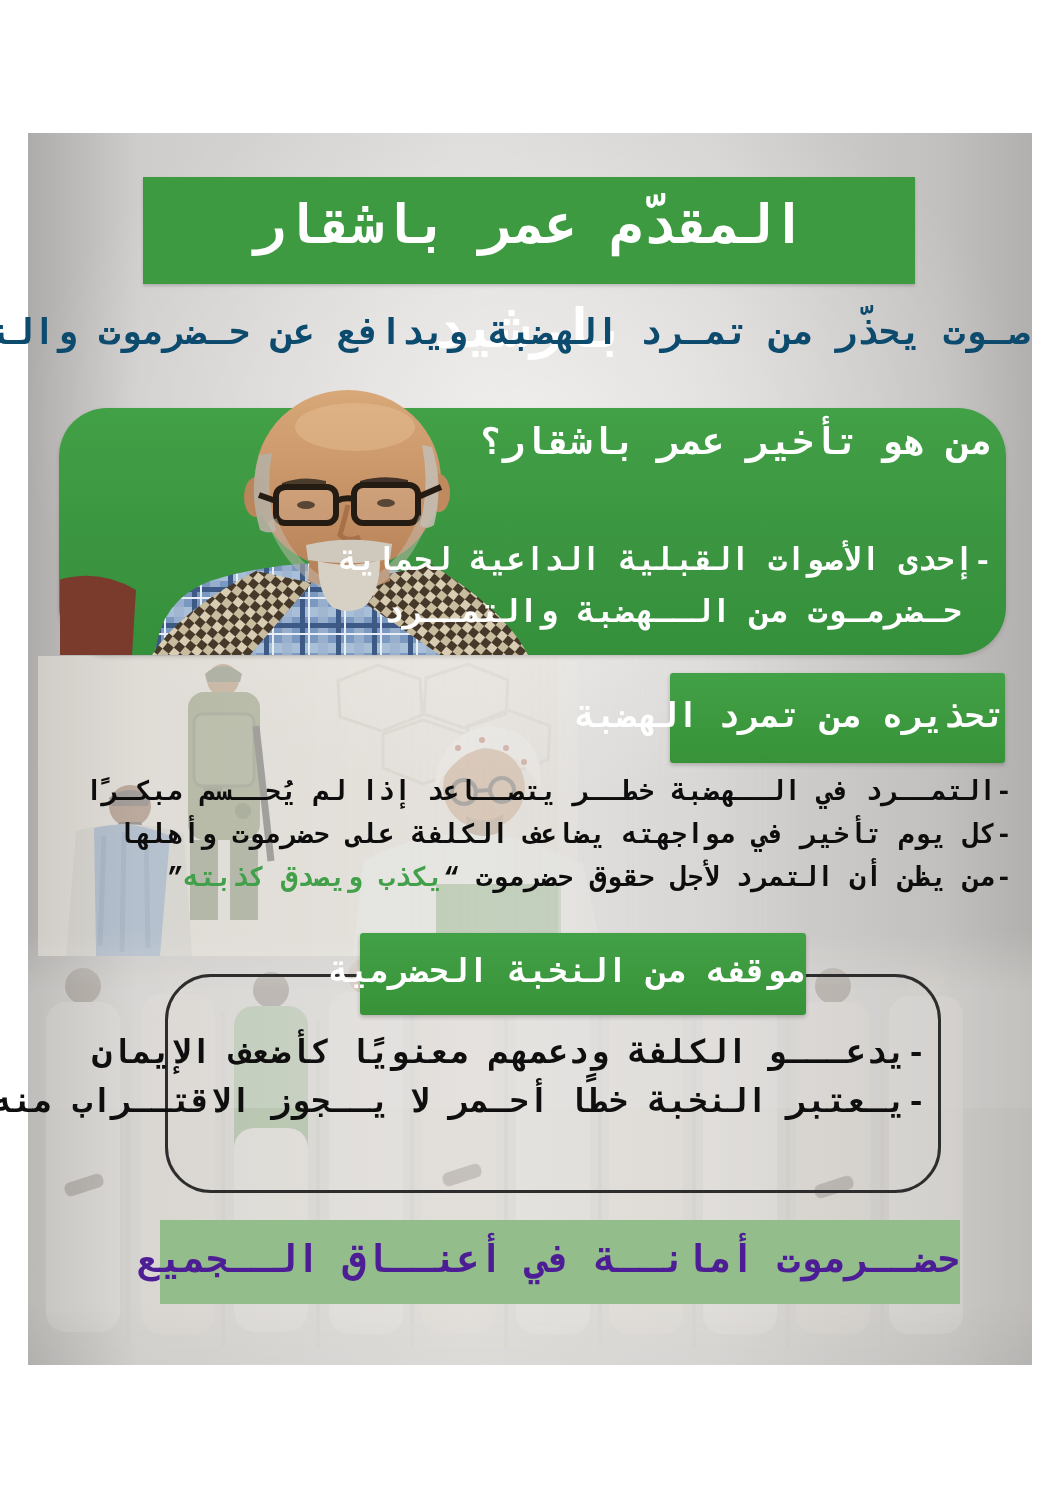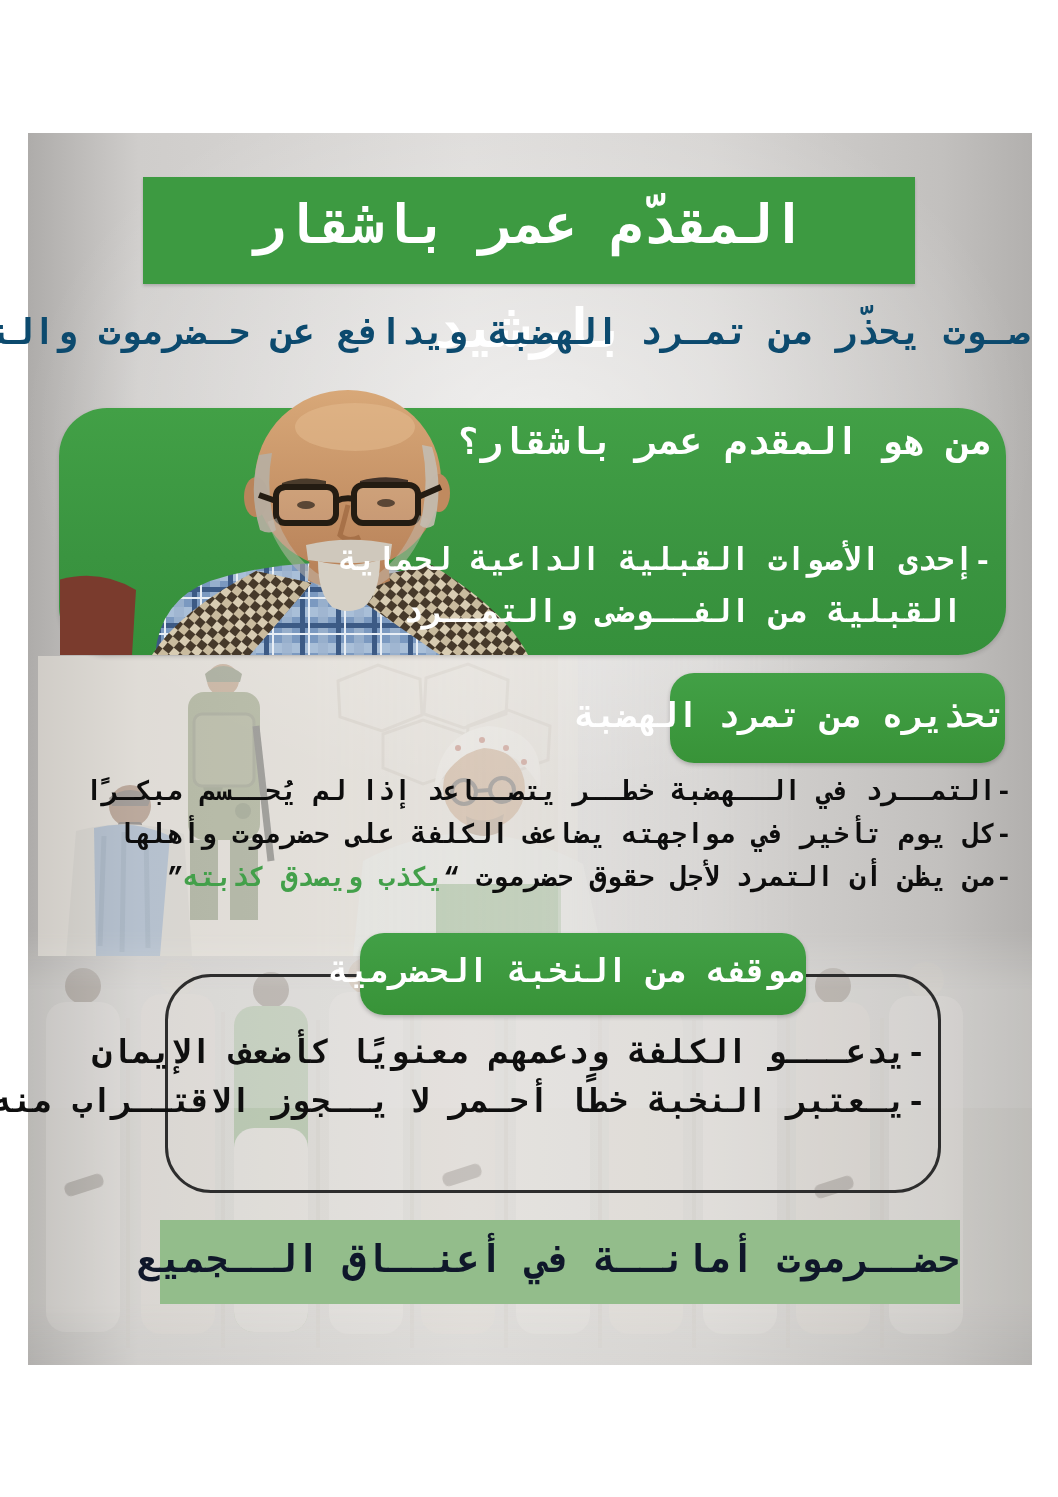--- a/index.html
+++ b/index.html
@@ -47,21 +47,21 @@
   }
   .profile-heading{right:66px;top:420px;color:#fff;font-size:37px;font-weight:700;direction:rtl;white-space:nowrap;z-index:4;}
   .profile-line{color:#fff;font-weight:700;direction:rtl;white-space:nowrap;z-index:4;}
   .pl1{right:66px;top:489px;font-size:31px;}
   .pl2{right:66px;top:541px;font-size:31px;}
   .pl3{right:96px;top:592px;font-size:32px;}
   .portrait{left:60px;top:385px;width:485px;height:270px;z-index:3;}
   
   .badge{
     background:linear-gradient(180deg,#42a046,#389338);color:#fff;font-weight:700;
-    text-align:left;direction:rtl;border-radius:24px;box-shadow:0 2px 4px rgba(0,0,0,.22);
+    text-align:left;direction:rtl;border-radius:3px;box-shadow:0 2px 4px rgba(0,0,0,.22);
     white-space:nowrap;z-index:5;
   }
   .warning-badge{left:670px;top:673px;width:335px;height:90px;line-height:90px;font-size:34px;}
   .elite-badge{left:360px;top:933px;width:446px;height:82px;line-height:82px;font-size:33px;}
   
   .warning-lines{
     right:46px;top:772px;text-align:right;direction:rtl;color:#0d0d0d;
     font-size:27px;font-weight:700;line-height:43px;white-space:nowrap;z-index:4;margin-left:44px;
   }
   .quote-green{color:#43a04a;}
@@ -70,21 +70,21 @@
     left:165px;top:974px;width:770px;height:213px;border-radius:46px;
     border:3px solid #2d2d2d;z-index:2;
   }
   .elite-lines{
     right:132px;top:1030px;text-align:right;direction:rtl;color:#0f0f0f;
     font-size:33px;font-weight:700;line-height:49px;white-space:nowrap;z-index:4;
   }
   
   .footer-band{
     left:160px;top:1220px;width:800px;height:84px;background:#93bd8b;z-index:4;
-    text-align:center;line-height:84px;color:#0f172a;font-size:38px;font-weight:700;
+    text-align:center;line-height:84px;color:#4c1d95;font-size:38px;font-weight:700;
     direction:rtl;white-space:nowrap;
   }
 </style>
 </head>
 <body>
 
 <div class="page">
 
   <div class="abs poster-bg"></div>
 
@@ -186,23 +186,23 @@
     <rect width="1004" height="180" fill="#ffffff" opacity=".3"></rect>
   </svg>
 
   <div class="abs title-banner">
     <span>المقدّم عمر باشقار بارشيد</span>
   </div>
 
   <div class="abs subtitle">صـوت يحذّر من تمـرد الهضبة ويدافع عن حـضرموت والنخبة</div>
 
   <div class="abs profile-box"></div>
-  <div class="abs profile-heading">من هو المقدم عمر باشقار؟</div>
+  <div class="abs profile-heading">من هو تأخير عمر باشقار؟</div>
   <div class="abs profile-line pl2">-إحدى الأصوات القبلية الداعية لحماية</div>
-  <div class="abs profile-line pl3">القبلية من الفــوضى والتمــرد</div>
+  <div class="abs profile-line pl3">حـضرمـوت من الــهضبة والتمــرد</div>
 
   <svg class="abs portrait" viewBox="0 0 485 270">
     <defs>
       <linearGradient id="skin" x1="0" y1="0" x2="0" y2="1">
         <stop offset="0" stop-color="#d8a878"></stop>
           <stop offset="1" stop-color="#b9835a"></stop>
       </linearGradient>
       <pattern id="plaid" width="36" height="36" patternUnits="userSpaceOnUse">
         <rect width="36" height="36" fill="#7b99c0"></rect>
         <rect y="6" width="36" height="10" fill="#a9bfd8"></rect>

